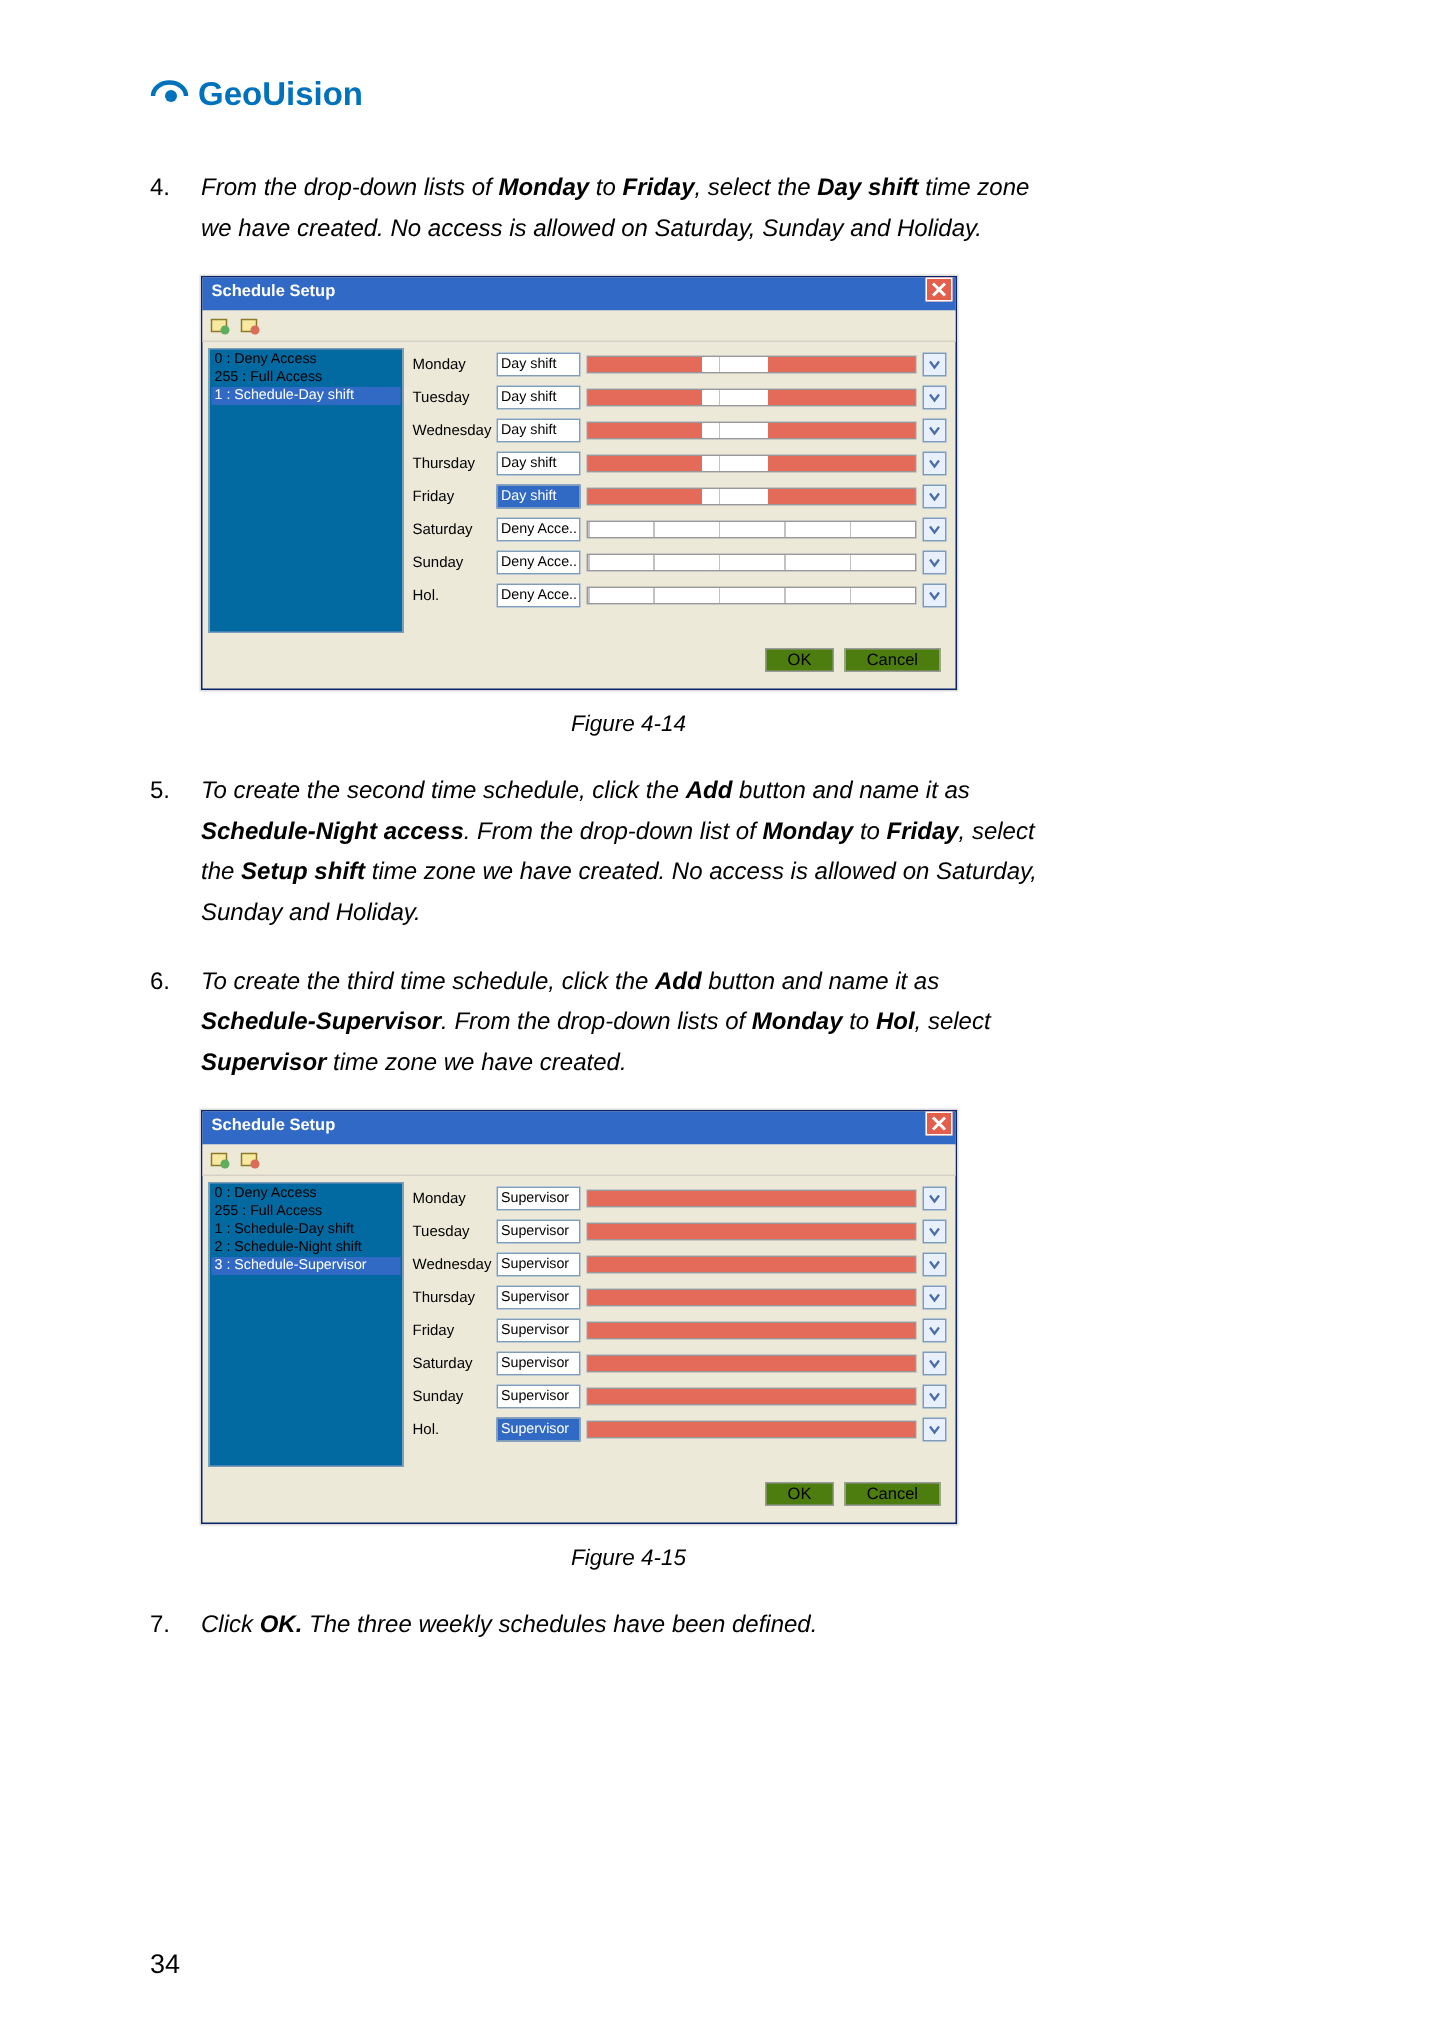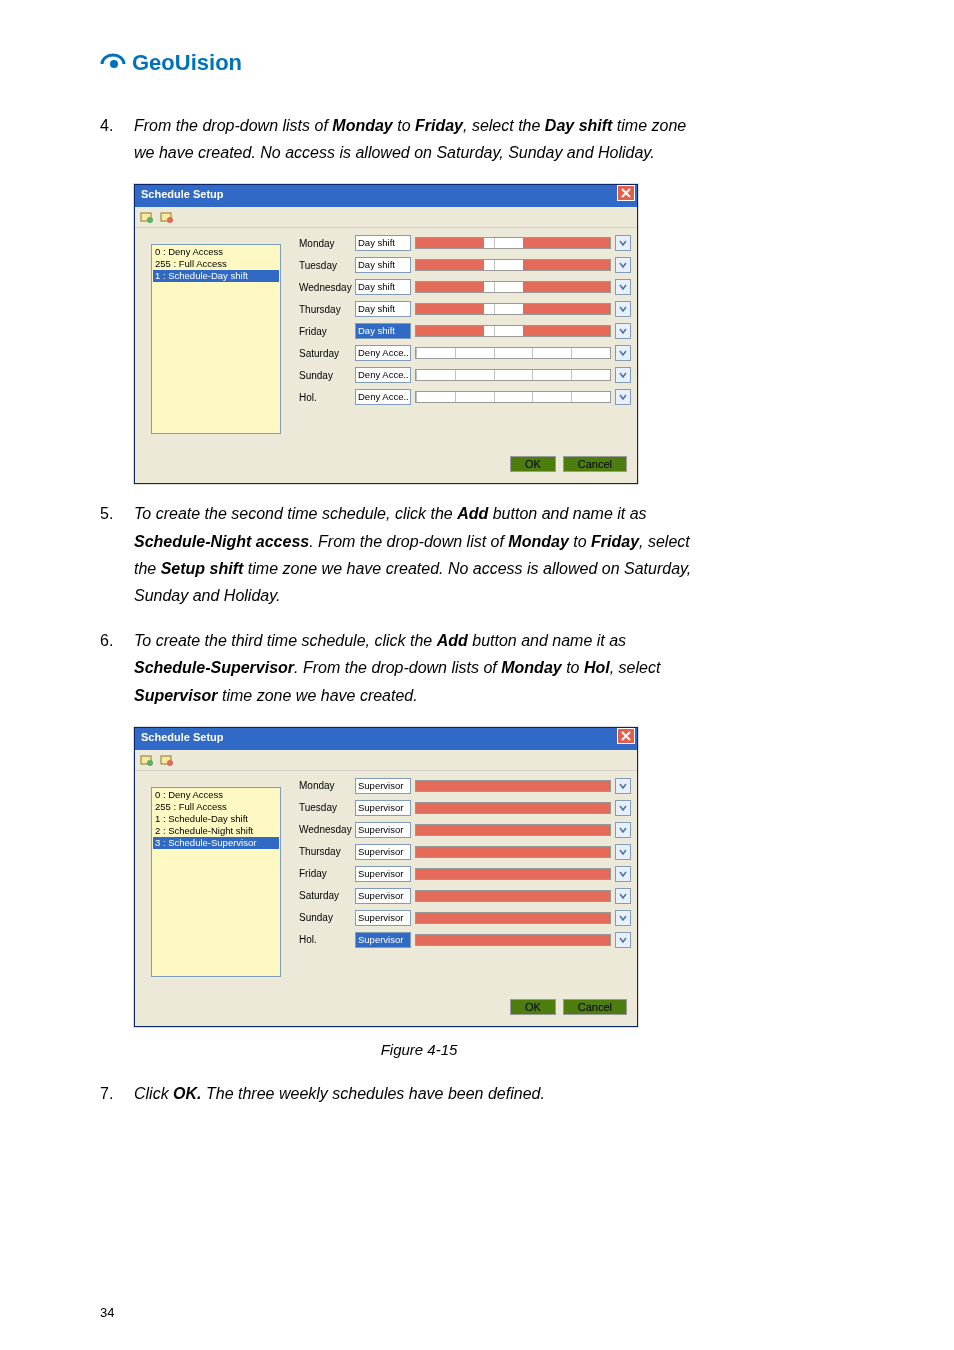--- a/index.html
+++ b/index.html
@@ -20,39 +20,39 @@
   .figure-caption { text-align: center; font-style: italic; font-size: 15px; margin: 10px 0 18px 0; }
 
   .win { width: 504px; border: 1px solid #0a246a; background: #ece9d8; font-family: Tahoma, sans-serif; font-size: 10px; color: #000; box-shadow: 0 0 0 1px #dcdcdc; }
   .titlebar { background: linear-gradient(#3a6ea5, #0a246a); background: #3169c6; color: #fff; display: flex; align-items: flex-start; justify-content: space-between; height: 22px; padding: 0 2px 0 6px; font-weight: 700; font-size: 11px; }
   .titlebar .close { width: 18px; height: 16px; background: #e35f4b; border: 1px solid #fff; display: flex; align-items: center; justify-content: center; }
   .titlebar .close svg { display:block; }
   .toolbar { background: #ece9d8; padding: 2px 4px; display: flex; gap: 4px; border-bottom: 1px solid #d4d0c8; }
   .tool-icon { width: 16px; height: 16px; display: flex; align-items: center; justify-content: center; }
 
   .win-body { display: flex; }
-  .side-list { width: 130px; background: #fef9c3; border: 1px solid #7f9db9; margin: 16px; height: 190px; padding: 1px; }
+  .side-list { width: 130px; background: #0369a1; border: 1px solid #7f9db9; margin: 4px; height: 190px; padding: 1px; }
   .side-list .item { padding: 0 2px; white-space: nowrap; font-size: 9.5px; line-height: 12px; }
   .side-list .item.sel { background: #316ac5; color: #fff; }
 
   .day-area { flex:1; padding: 4px 6px 0 2px; }
   .day-row { display: flex; align-items: center; height: 22px; }
   .day-label { width: 56px; font-size: 10px; }
   .zone-box { width: 56px; height: 16px; border: 1px solid #7f9db9; background: #fff; font-size: 9.5px; padding: 0 2px; display:flex; align-items:center; overflow:hidden; white-space:nowrap; }
   .zone-box.sel { background: #316ac5; color: #fff; }
   .timeline { flex: 1; height: 12px; border: 1px solid #999; margin: 0 4px; position: relative; background: #fff; }
   .timeline::before { content:""; position:absolute; inset:0; background: repeating-linear-gradient(to right, #999 0, #999 1px, transparent 1px, transparent 20%); opacity:.6; }
   .filled { position:absolute; top:0; bottom:0; background:#e46a5a; }
   .dd-btn { width: 16px; height: 16px; border: 1px solid #7f9db9; background: #e8f0fe; display:flex; align-items:center; justify-content:center; }
   .dd-btn svg { display:block; }
 
   .btn-row { text-align: right; padding: 6px 10px 10px 0; }
   .btn-row button { font-size: 11px; padding: 1px 14px; background:#4d7c0f; border:1px solid #999; margin-left:4px; }
 
-  .page-num { position: absolute; bottom: 30px; left: 100px; font-size: 13px; }
+  .page-num { position: absolute; bottom: 30px; left: 100px; font-size: 18px; }
 </style>
 </head>
 <body>
 
 <div class="page">
 
   <div class="logo">
     <span class="logo-mark">
       <svg viewBox="0 0 26 26" width="26" height="26">
         <path d="M2 14 A11 9 0 0 1 24 14" fill="none" stroke="#0072bc" stroke-width="3"></path>
@@ -196,20 +196,21 @@
                   </svg>
                 </div>
               </div>
             </div>
         </div>
         <div class="btn-row">
           <button>OK</button>
           <button>Cancel</button>
         </div>
       </div>
+      <div class="figure-caption">Figure 4-14</div>
     </div>
 
     <div class="step">
       <div class="step-num">5.</div>
       <div class="step-body">To create the second time schedule, click the <b>Add</b> button and name it as <b>Schedule-Night access</b>. From the drop-down list of <b>Monday</b> to <b>Friday</b>, select the <b>Setup shift</b> time zone we have created. No access is allowed on Saturday, Sunday and Holiday.</div>
     </div>
 
     <div class="step">
       <div class="step-num">6.</div>
       <div class="step-body">To create the third time schedule, click the <b>Add</b> button and name it as <b>Schedule-Supervisor</b>. From the drop-down lists of <b>Monday</b> to <b>Hol</b>, select <b>Supervisor</b> time zone we have created.</div>

